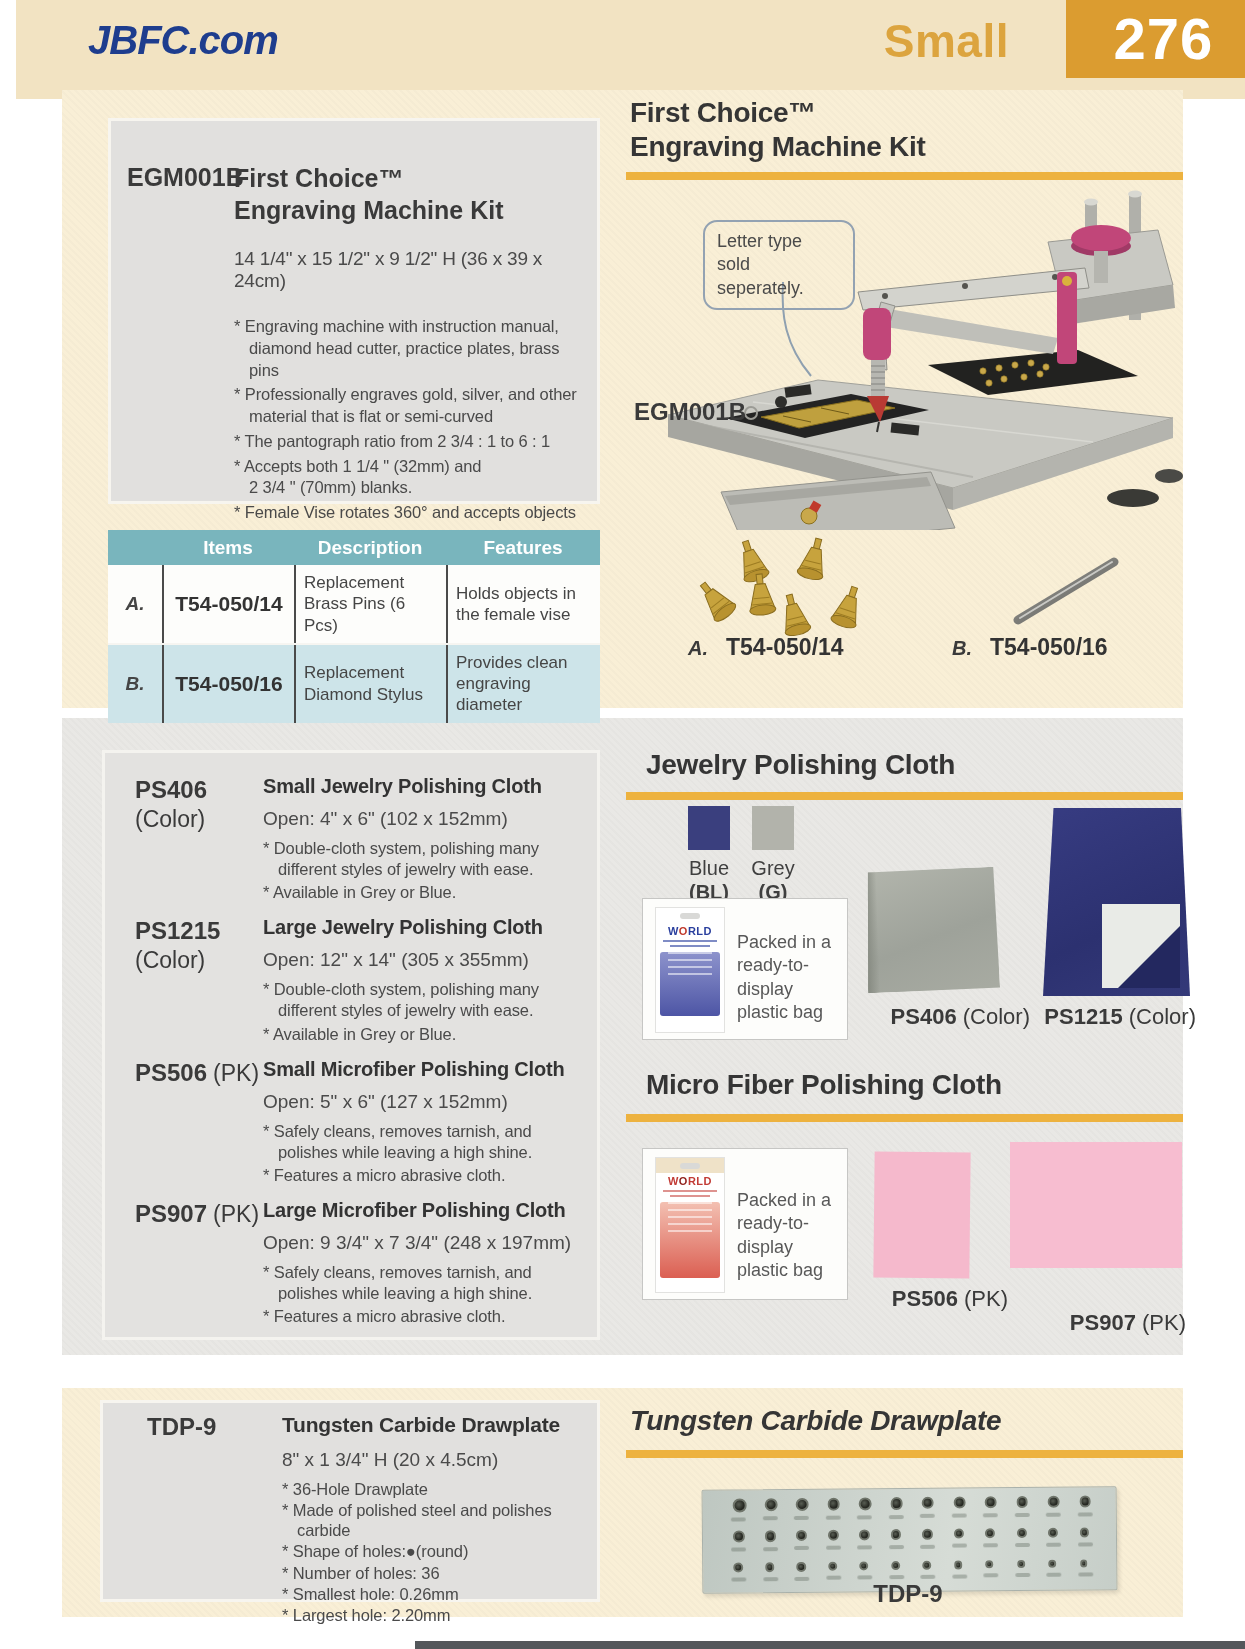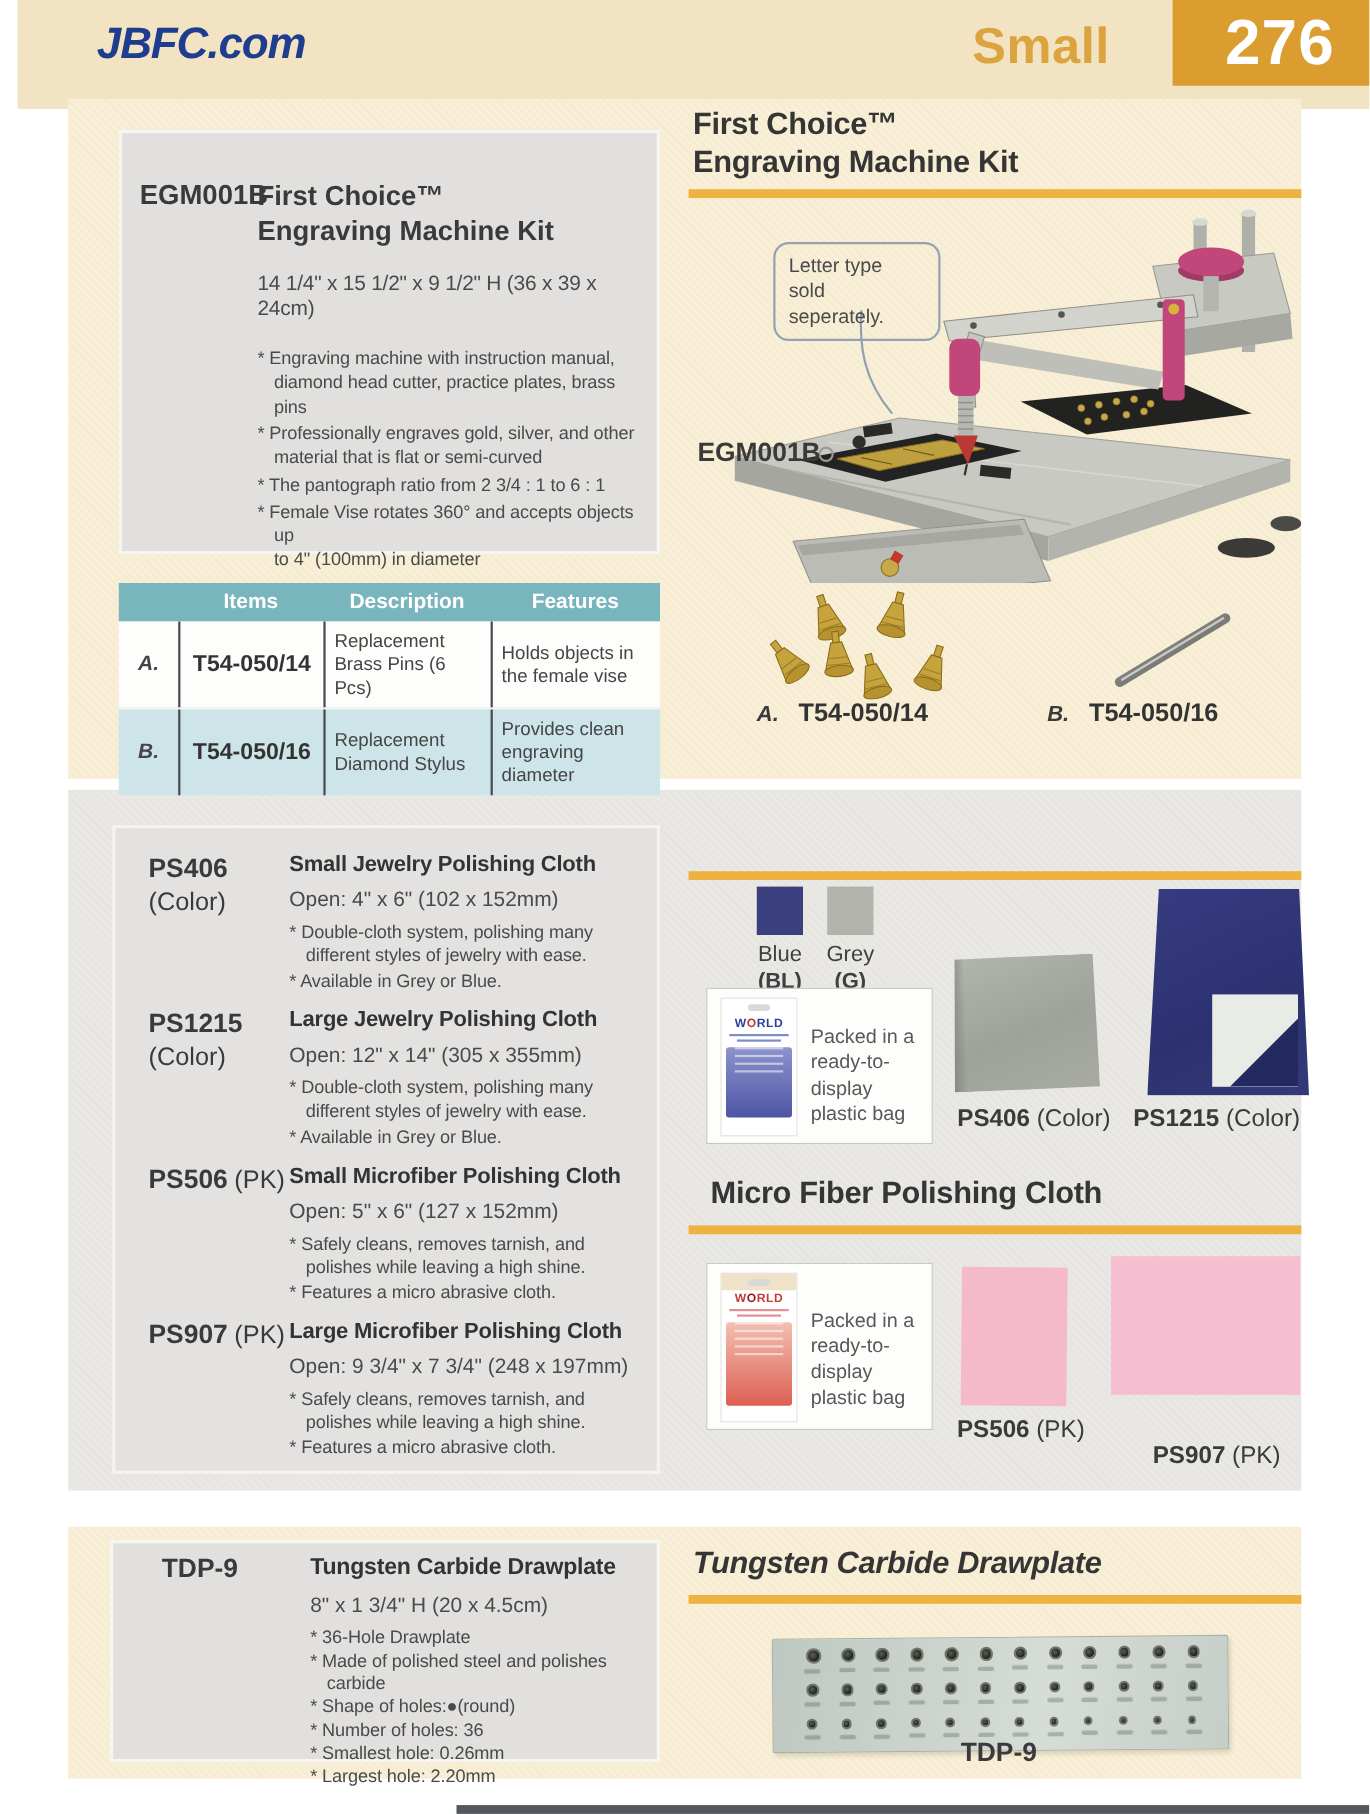--- a/index.html
+++ b/index.html
@@ -131,21 +131,21 @@
   .cloth-blue{left:1040px;top:808px;width:150px;height:188px;
        background:linear-gradient(155deg,#373c82,#2c3170 60%,#343979);
        clip-path:polygon(9% 0,94% 0,100% 100%,2% 100%);}
   .cloth-blue .inner-white{position:absolute;right:10px;bottom:8px;width:78px;height:84px;
        background:#e9ebe7;}
   .cloth-blue .fold-tri{position:absolute;right:10px;bottom:8px;width:62px;height:62px;
        background:#23285f;clip-path:polygon(100% 0,100% 100%,0 100%);}
   .cloth-pink-s{left:874px;top:1152px;width:96px;height:126px;background:#f5b9cc;transform:rotate(0.6deg);}
   .cloth-pink-l{left:1010px;top:1142px;width:172px;height:126px;background:#f7bdd0;}
 
-  .cloth-caption{text-align:center;font-size:22px;color:#3a3a3a;}
+  .cloth-caption{text-align:right;font-size:22px;color:#3a3a3a;}
   .cloth-caption .c{font-weight:bold;}
   .cc1{left:850px;top:1004px;width:180px;}
   .cc2{left:1016px;top:1004px;width:180px;}
   .cc3{left:848px;top:1286px;width:160px;}
   .cc4{left:1026px;top:1286px;width:160px;margin-top:24px;}
 
   
   .infobox3{left:100px;top:1400px;width:500px;height:202px;padding:10px 10px 0 44px;background:#e1e0de;border:3px solid #f7f5ef;}
   .inforow3{display:flex;}
   .icode3{width:135px;flex:none;font-size:24px;font-weight:bold;color:#3a3a3a;}
@@ -192,20 +192,22 @@
         <div>Engraving Machine Kit</div>
       </div>
     </div>
     <div class="idims">14 1/4" x 15 1/2" x 9 1/2" H (36 x 39 x 24cm)</div>
     <div class="ibullets">
       <div class="bul">* Engraving machine with instruction manual,
 diamond head cutter, practice plates, brass pins</div>
       <div class="bul">* Professionally engraves gold, silver, and other
 material that is flat or semi-curved</div>
       <div class="bul">* The pantograph ratio from 2 3/4 : 1 to 6 : 1</div>
+      <div class="bul">* Accepts both 1 1/4 " (32mm) and
+2 3/4 " (70mm) blanks.</div>
       <div class="bul">* Female Vise rotates 360° and accepts objects up
 to 4"  (100mm) in diameter</div>
     </div>
   </div>
 
   <div class="abs spec-table">
     <div class="t-head">
       <div class="th c1"></div>
       <div class="th c2">Items</div>
       <div class="th c3">Description</div>
@@ -403,20 +405,21 @@
       <div class="entry-body">
         <div class="entry-name">Large Microfiber Polishing Cloth</div>
         <div class="entry-open">Open: 9 3/4" x 7 3/4" (248 x 197mm)</div>
         <div class="bul">* Safely cleans, removes tarnish, and
 polishes while leaving a high shine.</div>
         <div class="bul">* Features a micro abrasive cloth.</div>
       </div>
     </div>
   </div>
 
+  <div class="abs sec-heading h-jewelry">Jewelry Polishing Cloth</div>
   <div class="abs rule rule2"></div>
 
   <div class="abs swatch sw-blue" style="background: rgb(58, 63, 126);"></div>
   <div class="abs swatch sw-grey" style="background: rgb(178, 179, 171);"></div>
   <div class="abs sw-label swl-blue">
     <div>Blue</div>
     <b>(BL)</b>
   </div>
   <div class="abs sw-label swl-grey">
     <div>Grey</div>

